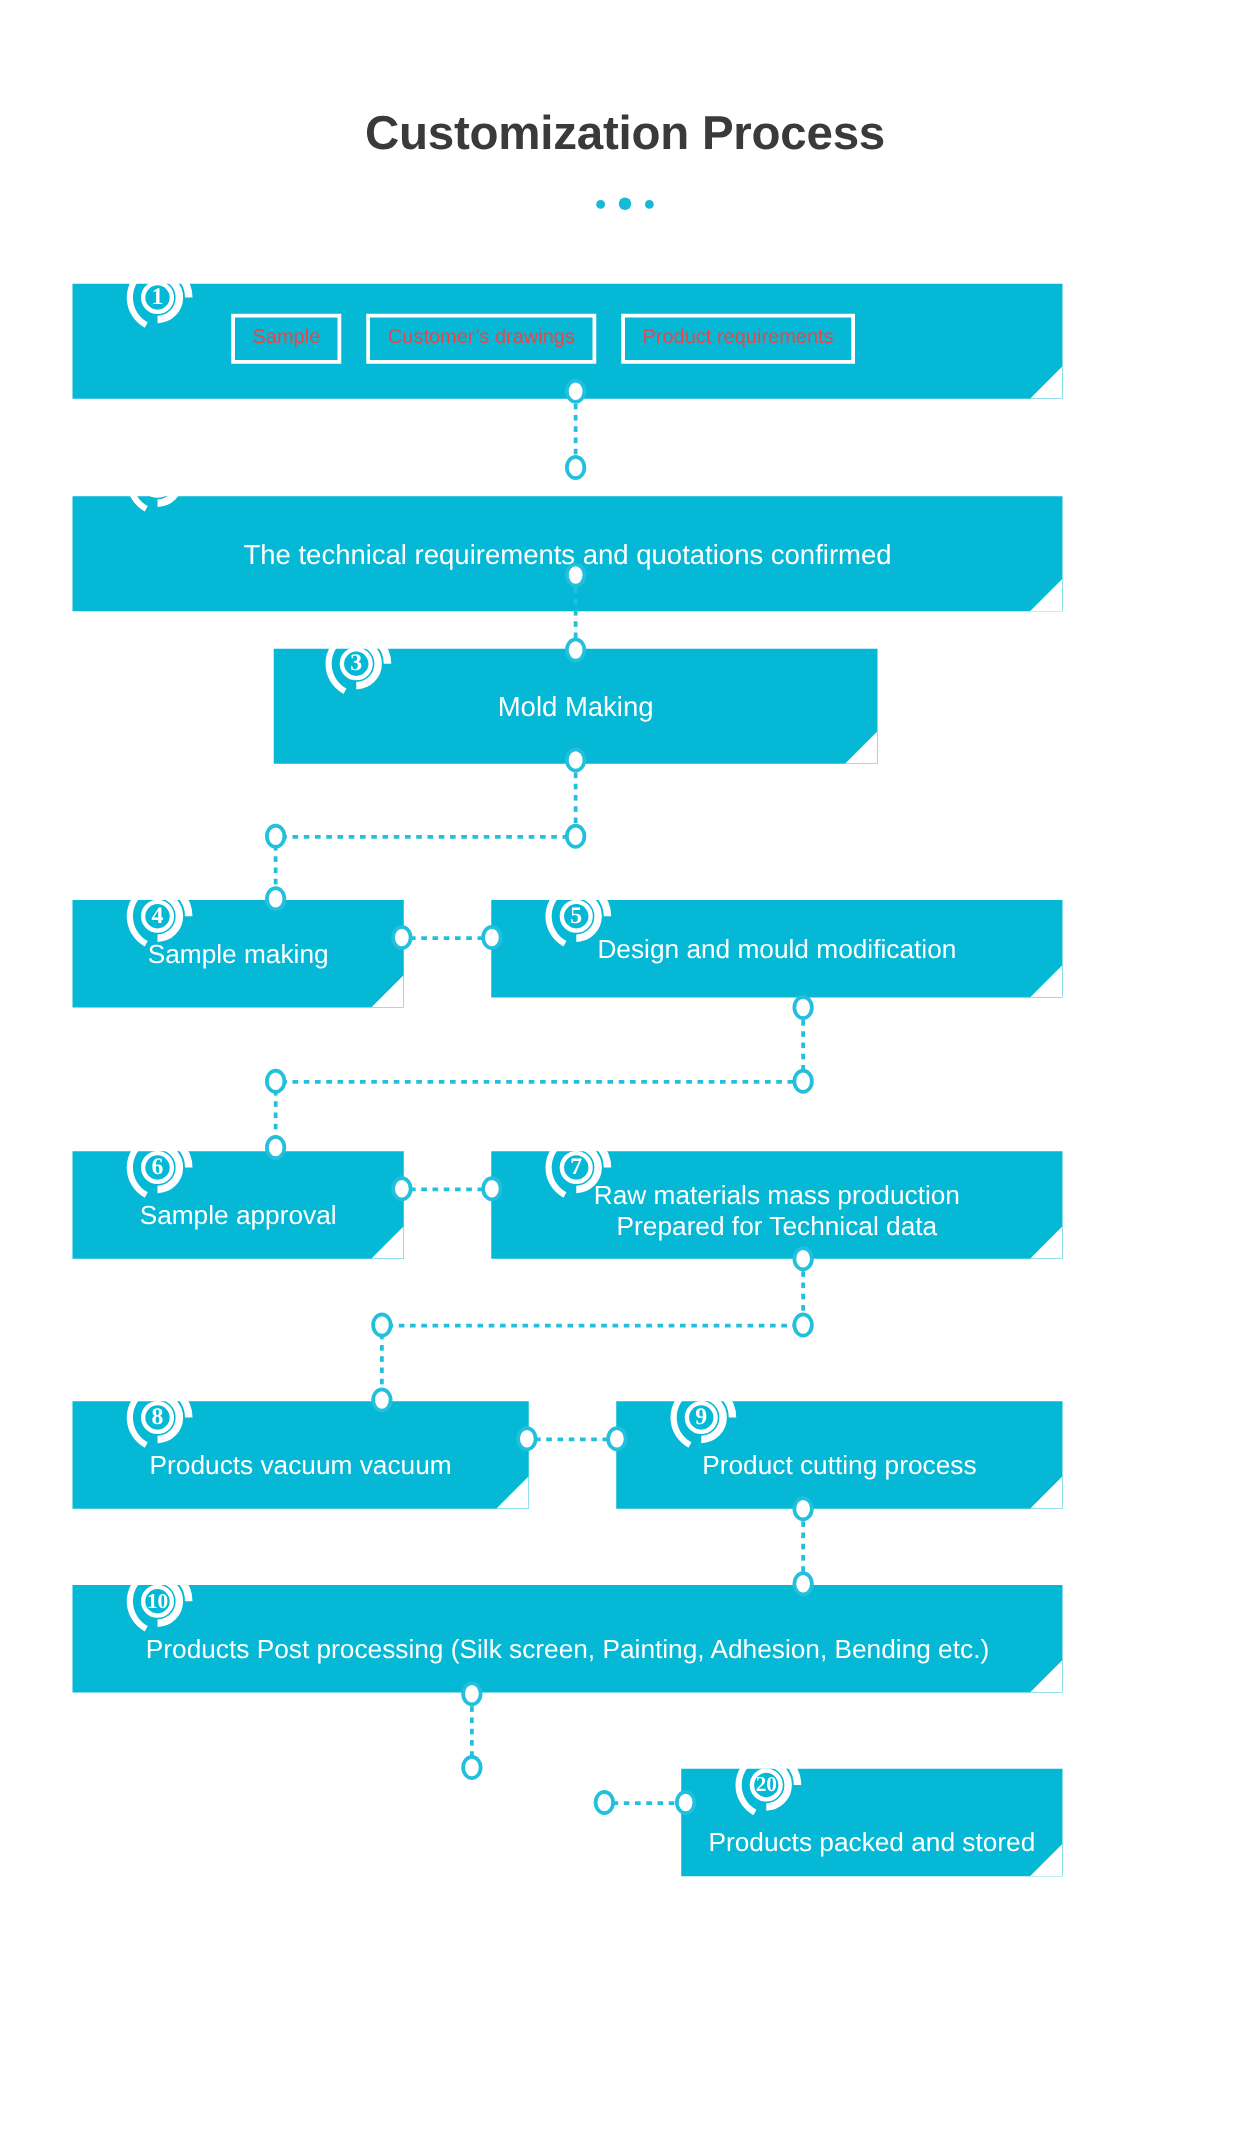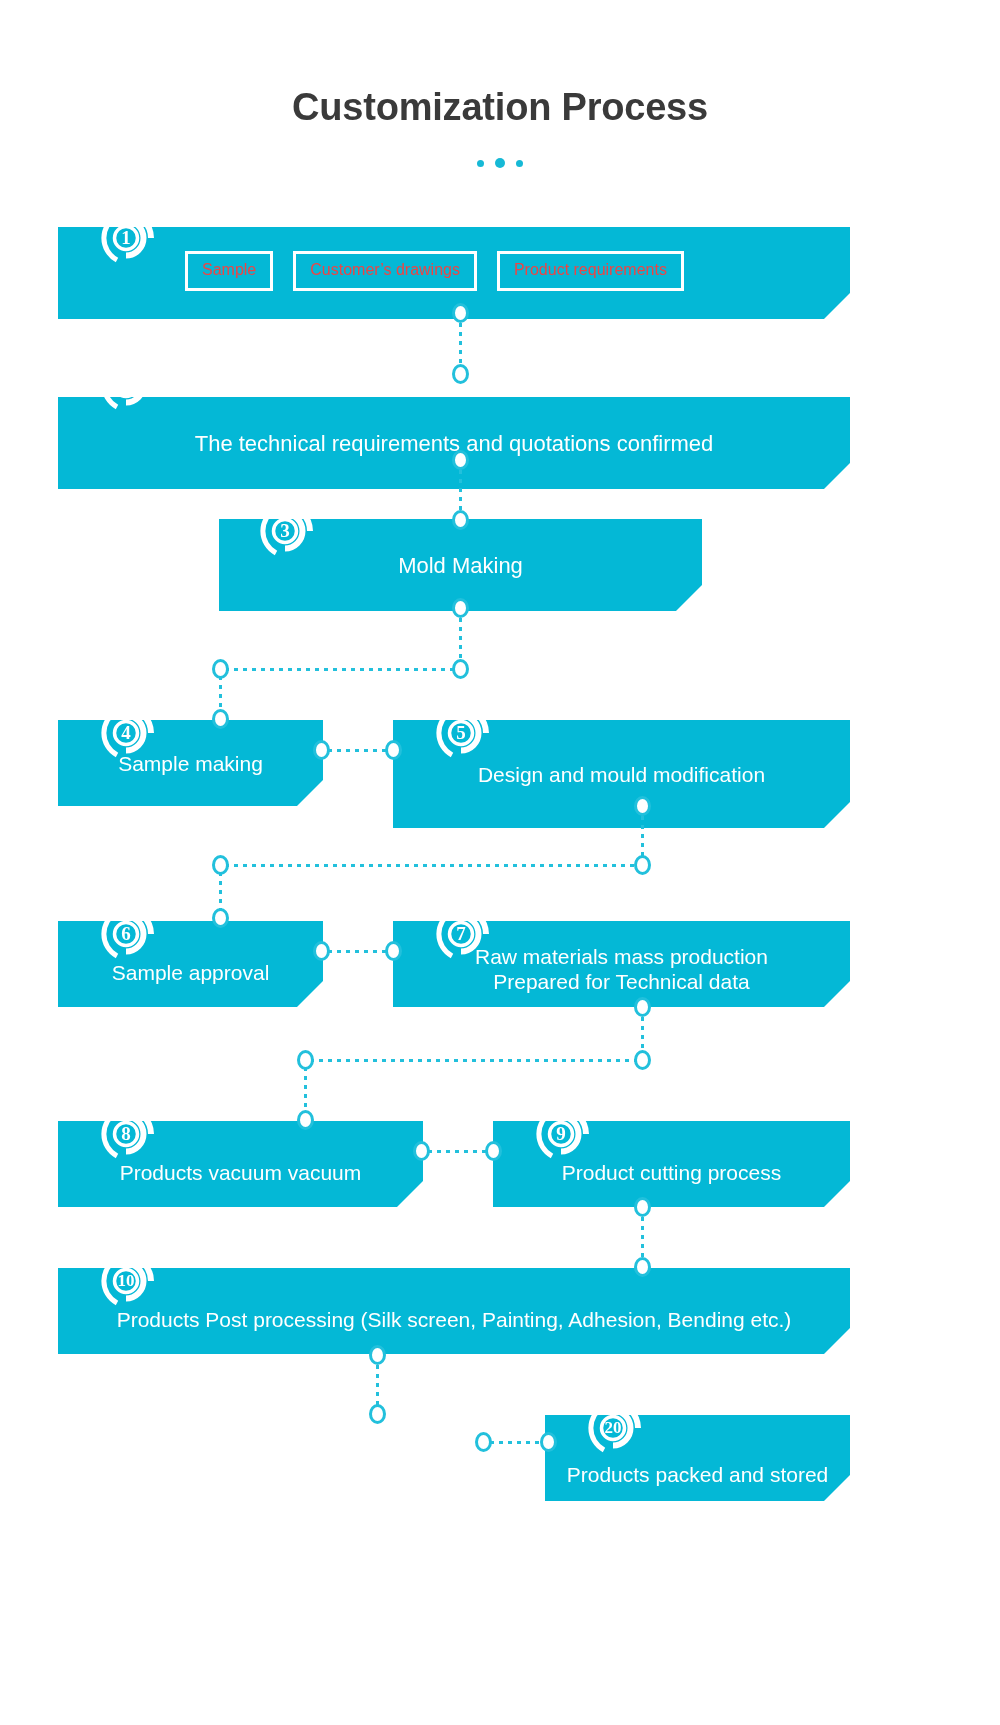--- a/index.html
+++ b/index.html
@@ -182,21 +182,21 @@
       <path d="M24 11 A25 25 0 0 0 24 55" fill="none" stroke="#fff" stroke-width="5"></path>
       <circle cx="33" cy="33" r="11.5" fill="none" stroke="#fff" stroke-width="3.5"></circle>
     </svg>
     <span class="num">4</span>
   </div>
 
   <div class="node" style="left:313px; top:740px;"></div>
   <div class="hline" style="left:328px; top:749px; width:62px;"></div>
   <div class="node" style="left:385px; top:740px;"></div>
 
-  <div class="bar" style="left:393px; top:720px; width:457px; height:108px;">
+  <div class="bar" style="left:393px; top:720px; width:457px; height:78px;">
     <span class="bar-text">Design and mould modification</span>
     <span class="notch"></span>
   </div>
   <div class="badge" style="left:428px; top:700px;">
     <svg viewBox="0 0 66 66">
       <path d="M33 8 A25 25 0 0 1 58 33" fill="none" stroke="#fff" stroke-width="6"></path>
       <path d="M33 15.5 A17.5 17.5 0 0 1 50.5 33 A17.5 17.5 0 0 1 33 50.5" fill="none" stroke="#fff" stroke-width="6"></path>
       <path d="M24 11 A25 25 0 0 0 24 55" fill="none" stroke="#fff" stroke-width="5"></path>
       <circle cx="33" cy="33" r="11.5" fill="none" stroke="#fff" stroke-width="3.5"></circle>
     </svg>

